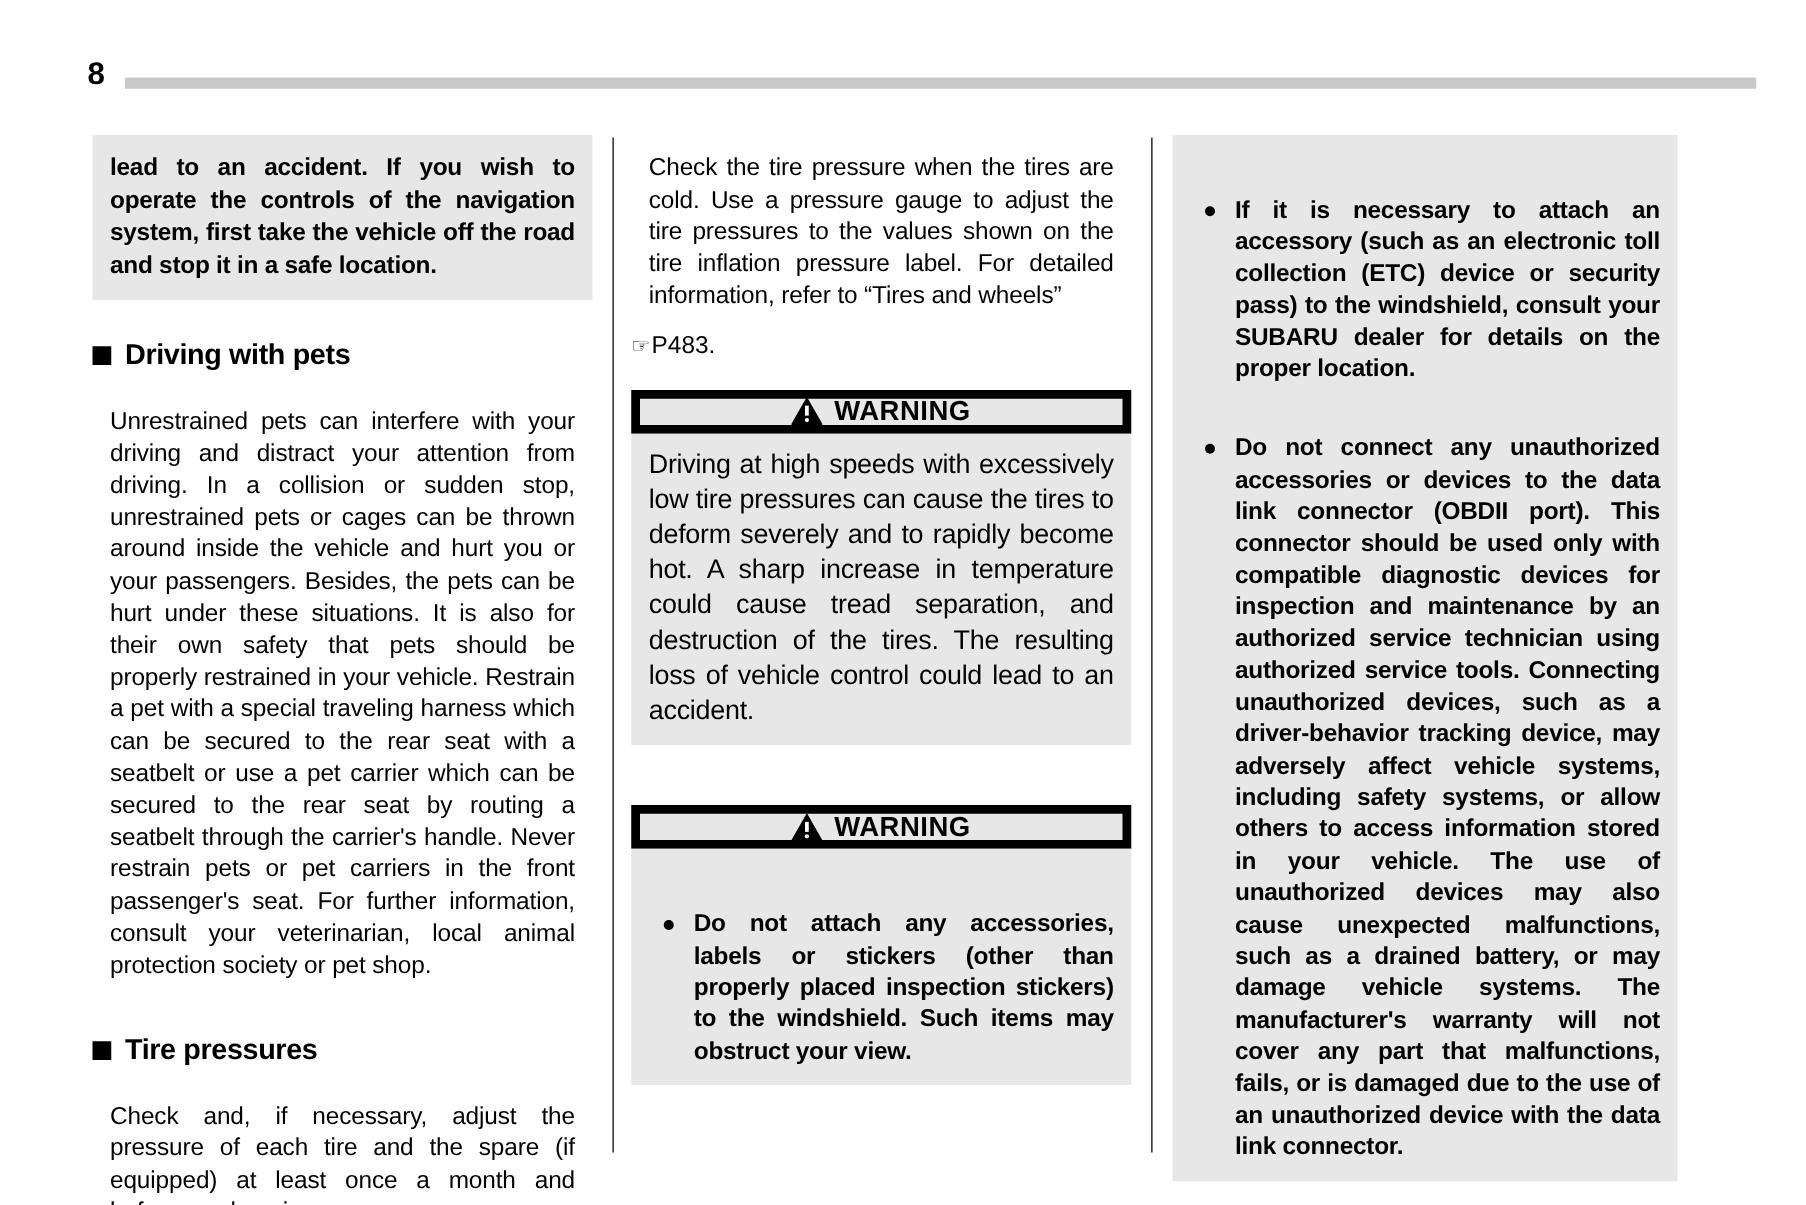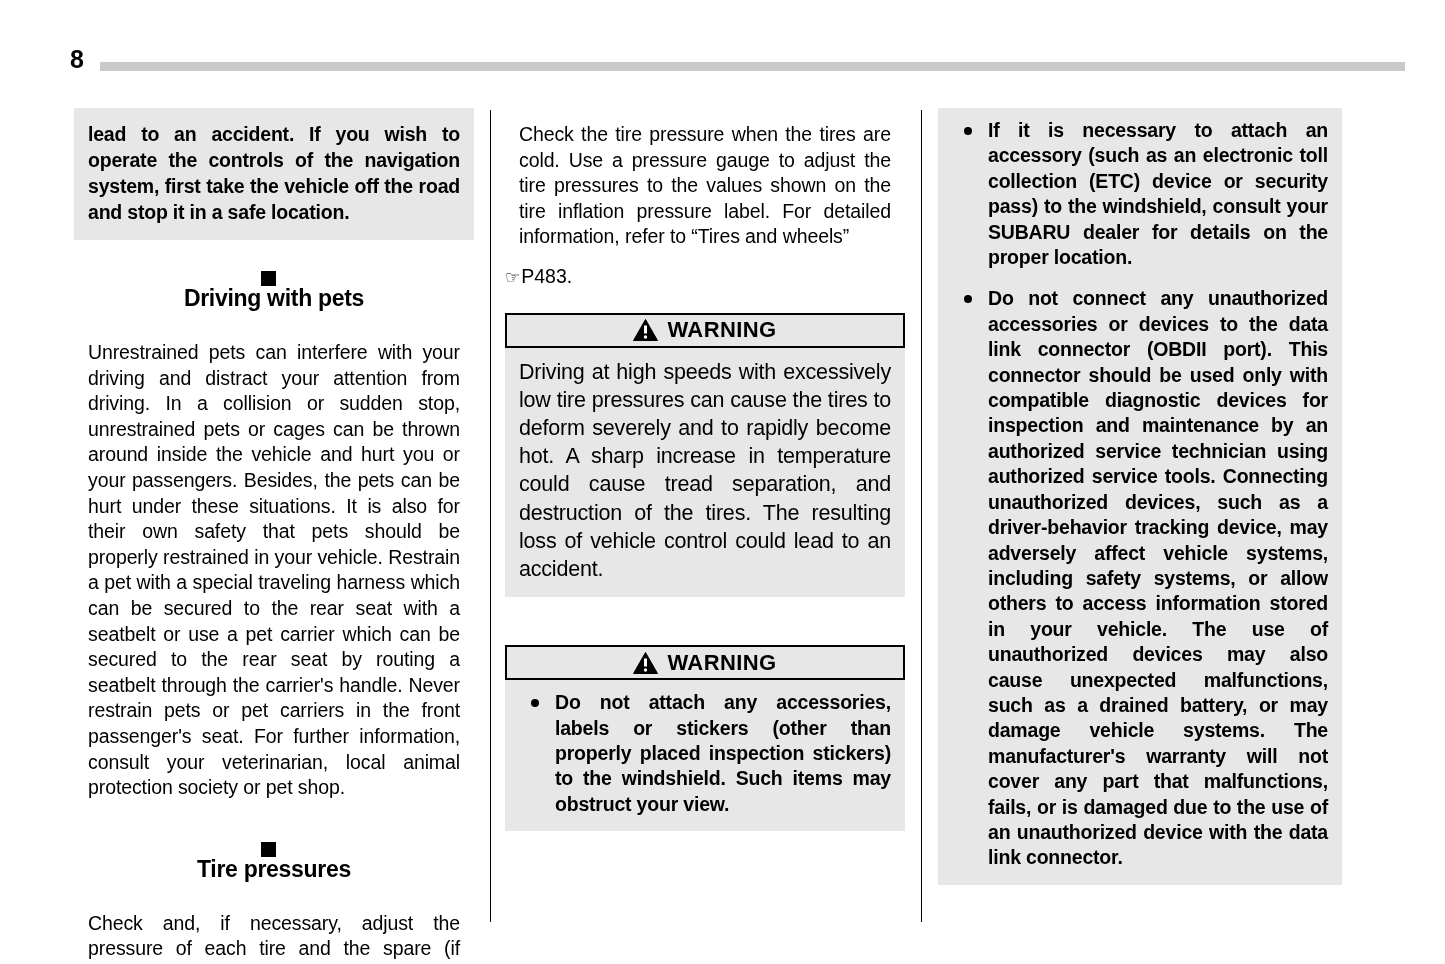--- a/index.html
+++ b/index.html
@@ -79,21 +79,20 @@
   }
 
   
   .section-heading {
     display: flex;
     align-items: center;
     font-size: 23px;
     font-weight: bold;
     margin: 0;
     letter-spacing: -0.3px;
-    flex-direction: column;
   }
   .sq-marker {
     display: inline-block;
     width: 15px;
     height: 15px;
     background: #000000;
     margin-right: 11px;
     flex: 0 0 auto;
     position: relative;
     top: 1px;
@@ -109,21 +108,21 @@
     font-size: 19.5px;
     font-weight: bold;
     line-height: 26px;
     text-align: justify;
     margin: 0;
     letter-spacing: -0.2px;
   }
 
   
   .warning-bar {
-    border: 2px solid #000000;
+    border: 7px solid #000000;
     background: #e7e7e7;
     height: 35px;
     display: flex;
     align-items: center;
     justify-content: center;
     box-sizing: border-box;
   }
   .warn-triangle {
     width: 25px;
     height: 22px;
@@ -161,20 +160,21 @@
   }
   .bullet-item {
     position: relative;
     padding-left: 36px;
     margin-bottom: 16px;
     font-size: 19.5px;
     font-weight: bold;
     line-height: 25.4px;
     text-align: justify;
     letter-spacing: -0.2px;
+    margin-top: 38px;
   }
   .bullet-item:last-child { margin-bottom: 0; }
   .bullet-item::before {
     content: "";
     position: absolute;
     left: 12px;
     top: 9px;
     width: 8px;
     height: 8px;
     background: #000000;

